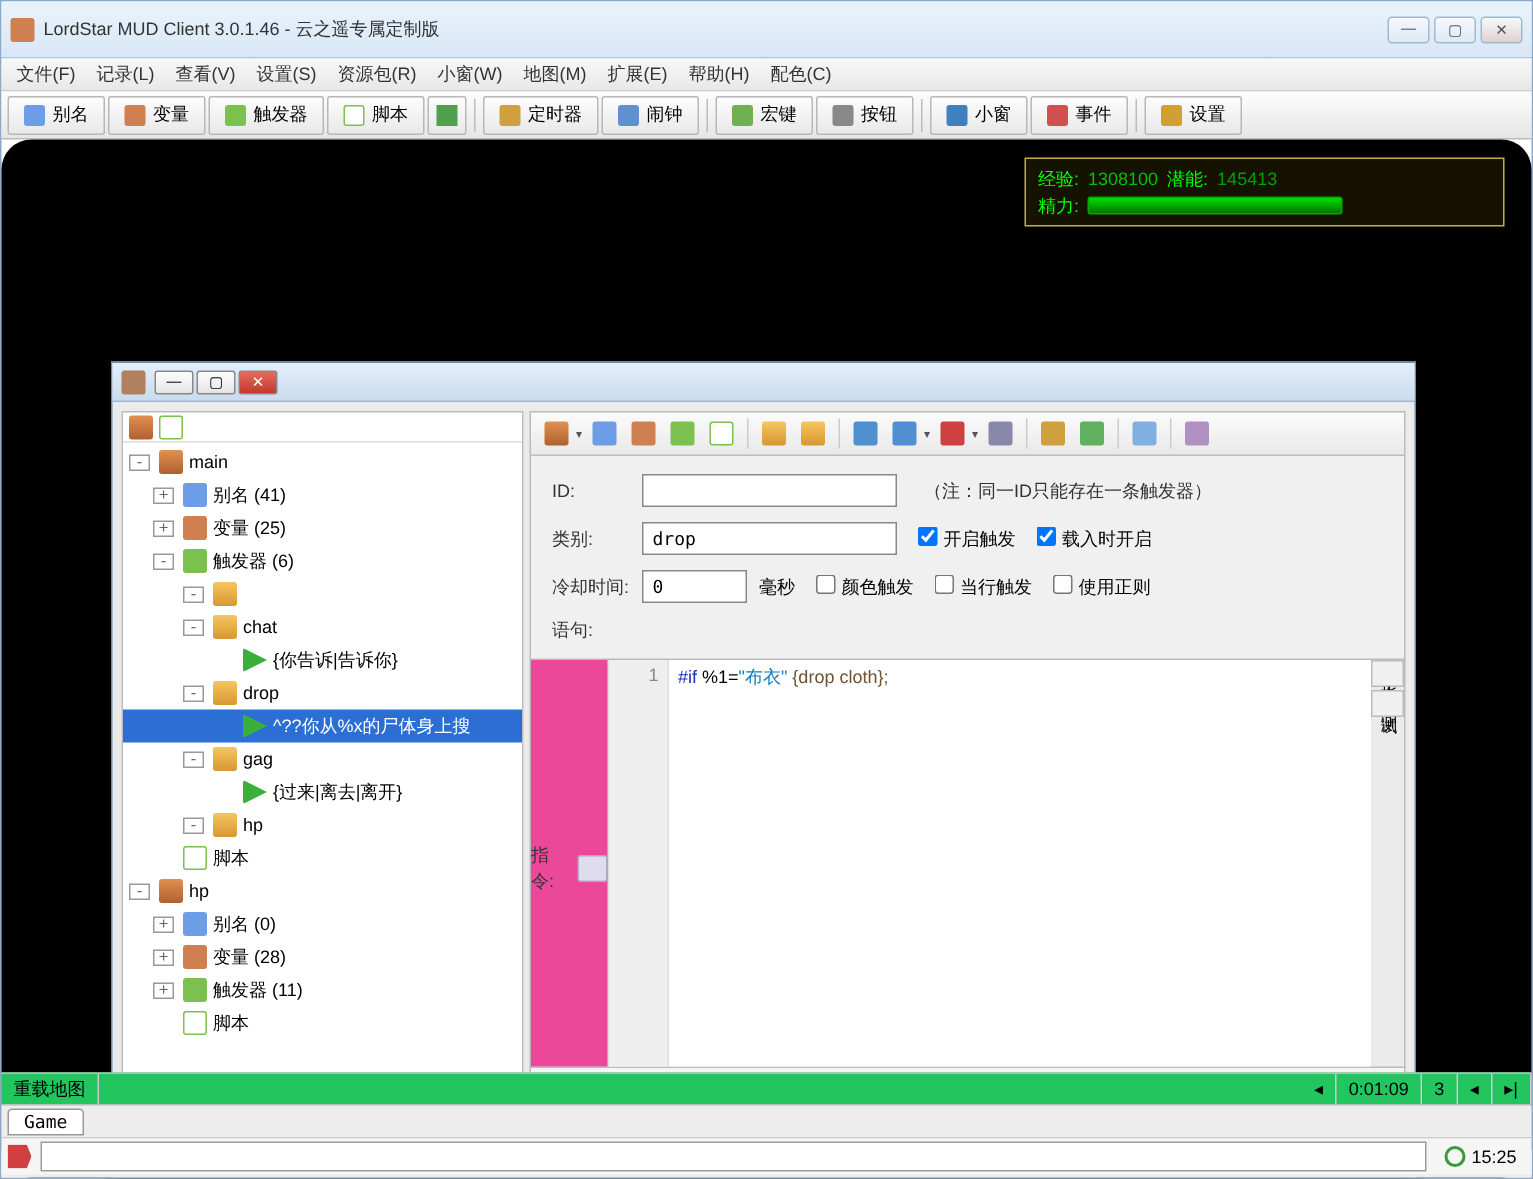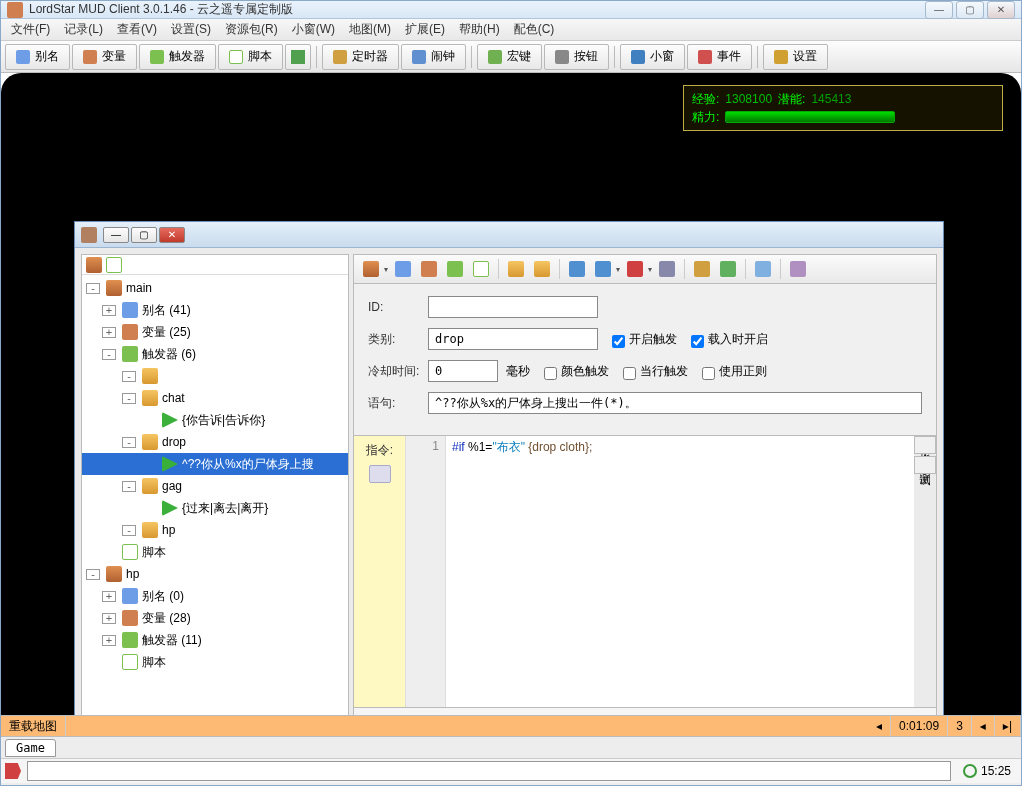--- a/index.html
+++ b/index.html
@@ -1,20 +1,20 @@
 <!DOCTYPE html>
 <html><head>
 <meta charset="utf-8">
 <style>
 * { box-sizing: border-box; margin: 0; padding: 0; font-family: "Microsoft YaHei", SimSun, Arial, sans-serif; font-size: 12px; }
 body { width: 1022px; height: 786px; background: #e8e8e8; overflow: hidden; position: relative; }
 
 
 .main-window { width: 1022px; height: 786px; background: #fff; border: 1px solid #8aa8c8; display: flex; flex-direction: column; }
-.titlebar { height: 18px; background: linear-gradient(#eaf3fc,#d8e7f6); display: flex; align-items: center; padding: 0 6px; border-bottom: 1px solid #b0c4de; }
+.titlebar { height: 38px; background: linear-gradient(#eaf3fc,#d8e7f6); display: flex; align-items: center; padding: 0 6px; border-bottom: 1px solid #b0c4de; }
 .titlebar .ico { width: 16px; height: 16px; background: #d08050; border-radius: 2px; margin-right: 6px; }
 .titlebar .ttl { flex: 1; color: #333; }
 .win-btns { display: flex; gap: 3px; }
 .win-btn { width: 28px; height: 18px; background: linear-gradient(#f5f9fd,#dde9f5); border: 1px solid #a5b9cd; border-radius: 3px; display: flex; align-items: center; justify-content: center; font-size: 10px; color: #555; cursor: pointer;}
 .win-btn.close-big { background: linear-gradient(#f5f9fd,#e0d0d0); }
 
 
 .menubar { height: 22px; background: linear-gradient(#f7f7f7,#e8e8e8); display: flex; align-items: center; padding: 0 4px; gap: 2px; border-bottom: 1px solid #ccc;}
 .menubar span { padding: 2px 6px; color: #333; cursor: pointer; }
 
@@ -69,46 +69,46 @@
 .ic-evt{background:#d05050;} .ic-set{background:#d0a030;} .ic-refresh{background:#50a050;}
 
 
 .edit-pane { flex: 1; display: flex; flex-direction: column; }
 .edit-toolbar { height: 30px; background: linear-gradient(#fbfbfb,#e9e9e9); border: 1px solid #bbb; display: flex; align-items: center; padding: 2px 6px; gap: 4px;}
 .etb { width: 22px; height: 22px; border-radius: 2px; display:flex;align-items:center;justify-content:center;cursor:pointer;}
 .etb .ei{width:16px;height:16px;border-radius:2px;}
 .etb-sep{width:1px;height:20px;background:#ccc;margin:0 2px;}
 .drop-arrow{font-size:8px;color:#555;margin-left:-2px;cursor:pointer;}
 
-.form-area { background: #f0f0f0; border: 1px solid #bbb; border-top: none; padding: 12px 14px 21px; }
+.form-area { background: #f0f0f0; border: 1px solid #bbb; border-top: none; padding: 12px 14px 10px; }
 .form-row { display: flex; align-items: center; margin-bottom: 10px; gap: 8px;}
 .form-row label { width: 52px; color: #333; text-align: left;}
 .tinput { height: 22px; border: 1px solid #888; background:#fff; padding: 2px 6px; font-family:"SimSun",monospace;}
 .note { color: #333; margin-left: 10px;}
-.chk { display: flex; align-items: flex-end; gap: 4px; margin-left: 6px;}
+.chk { display: flex; align-items: flex-start; gap: 4px; margin-left: 6px;}
 .chk input{width:13px;height:13px;}
 
 .code-wrap { display:flex; border: 1px solid #bbb; border-top:none; height: 272px;}
-.code-side { width: 52px; display:flex;flex-direction:column;align-items:center;gap:6px;padding-top:6px;background:#fef9c3;border-right:1px solid #ddd;}
+.code-side { width: 52px; display:flex;flex-direction:row;align-items:center;gap:6px;padding-top:6px;background:#ec4899;border-right:1px solid #ddd;}
 .code-side label{color:#333;}
 .code-side .csb{width:22px;height:18px;background:#dde;border:1px solid #aac;border-radius:2px;cursor:pointer;}
 .code-area { flex:1; background:#fff; display:flex; position:relative;}
 .gutter { width: 40px; background:#eee; color:#888; text-align:right; padding: 3px 6px 0 0; font-family:monospace;border-right:1px solid #ddd;}
 .code { flex:1; padding: 3px 6px; font-family: Consolas,"Courier New",monospace; font-size: 13px; white-space: pre;}
 .code .kw{color:#1030c0;} .code .str{color:#1080c0;} .code .cmd{color:#705030;}
 .side-tabs{width:22px;display:flex;flex-direction:column;}
 .side-tab{writing-mode:vertical-rl;padding:8px 3px;border:1px solid #bbb;background:#f0f0f0;cursor:pointer;font-size:11px;margin-bottom:2px;}
 
 .btn-row { height: 40px; display:flex;justify-content:flex-end;align-items:center;gap:10px;padding:0 12px;border:1px solid #bbb;border-top:none;background:#f5f5f5;}
 .dlg-btn{width:78px;height:26px;background:linear-gradient(#fdfdfd,#e5e5e5);border:1px solid #999;border-radius:2px;display:flex;align-items:center;justify-content:center;gap:5px;cursor:pointer;}
 .dlg-btn .bi{width:14px;height:14px;}
 
 
 .bottom-area{position:absolute;left:1px;right:1px;bottom:1px;height:70px;background:#ededed;display:flex;flex-direction:column;}
-.status-strip{height:22px;border-top:1px solid #bbb;border-bottom:1px solid #bbb;display:flex;align-items:flex-end;font-family:monospace;background:#fdba74;}
+.status-strip{height:22px;border-top:1px solid #bbb;border-bottom:1px solid #bbb;display:flex;align-items:flex-end;font-family:monospace;background:#22c55e;}
 .status-strip .cell{padding:0 8px;border-right:1px solid #ccc;height:100%;display:flex;align-items:center;}
 .status-strip .spacer{flex:1;}
 .game-tab-row{height:22px;display:flex;align-items:center;background:#ededed;border-bottom:1px solid #ccc;}
 .game-tab{border:1px solid #999;background:#fff;padding:1px 10px;margin-left:4px;font-family:monospace;border-top-left-radius:3px;border-top-right-radius:3px;cursor:pointer;}
 .cmd-row{height:24px;display:flex;align-items:center;padding:0 4px;gap:6px;background:#f5f5f5;}
 .cmd-row .flag{width:16px;height:16px;background:#d04040;clip-path:polygon(0 0,80% 0,100% 50%,80% 100%,0 100%);cursor:pointer;}
 .cmd-input{flex:1;height:20px;border:1px solid #999;background:#fff;padding:0 4px;}
 .sys-time{display:flex;align-items:center;gap:4px;padding:0 6px;}
 .sys-time .clk{width:14px;height:14px;border-radius:50%;border:2px solid #3a9a3a;}
 
@@ -353,20 +353,21 @@
             <div class="etb-sep"></div>
             <div class="etb">
                 <div class="ei ic-cfg"></div>
               </div>
           </div>
 
           <div class="form-area">
             <div class="form-row">
               <label>ID:</label>
               <input class="tinput" style="width: 170px;" value="">
+              <span class="note">（注：同一ID只能存在一条触发器）</span>
             </div>
             <div class="form-row">
               <label>类别:</label>
               <input class="tinput" style="width: 170px;" value="drop">
               <div class="chk">
                   <input type="checkbox" checked="" style="">
                   <span>开启触发</span>
                 </div>
               <div class="chk">
                   <input type="checkbox" checked="" style="">
@@ -385,21 +386,20 @@
                   <input type="checkbox" style="">
                   <span>当行触发</span>
                 </div>
               <div class="chk">
                   <input type="checkbox" style="">
                   <span>使用正则</span>
                 </div>
             </div>
             <div class="form-row" style="margin-bottom:0">
               <label>语句:</label>
-              <input class="tinput" style="flex: 1 1 0%;" value="^??你从%x的尸体身上搜出一件(*)。">
             </div>
           </div>
 
           <div class="code-wrap">
             <div class="code-side">
               <label>指令:</label>
               <div class="csb"></div>
             </div>
             <div class="code-area">
               <div class="gutter"><span>1</span></div>

